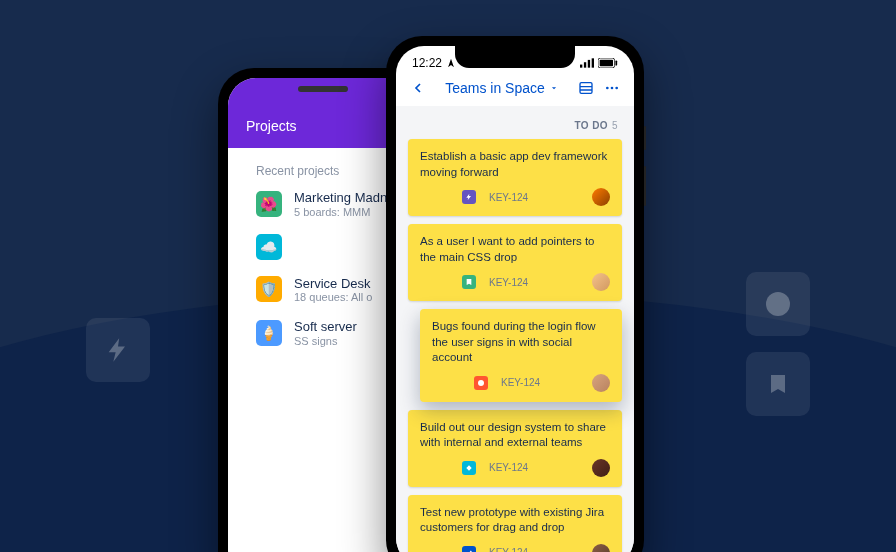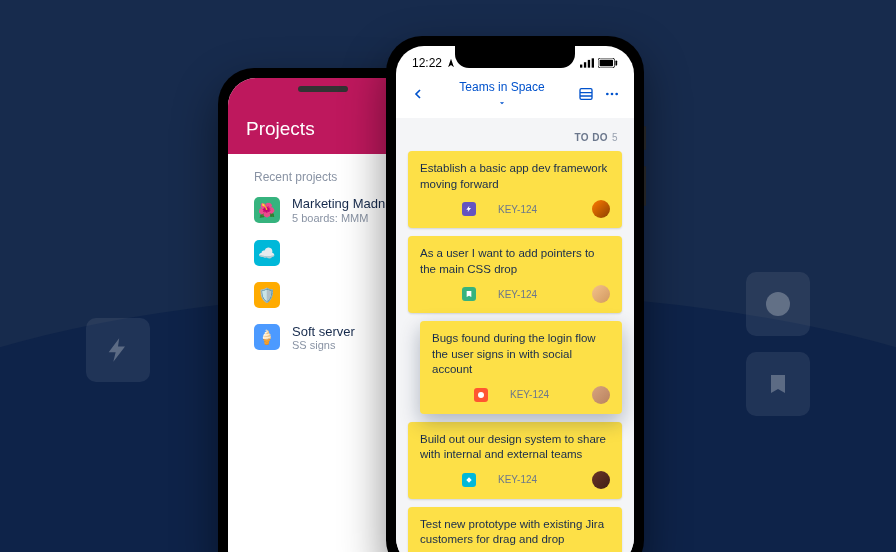--- a/index.html
+++ b/index.html
@@ -85,27 +85,27 @@
     transform: translateX(18px);
     width: 6px;
     height: 6px;
     background: #333;
     border-radius: 50%;
     z-index: 5;
   }
 
   
   .back-header {
-    background: #be185d;
+    background: #6d28d9;
     color: #fff;
     padding: 40px 18px 14px;
-    font-size: 19px;
+    font-size: 14px;
     font-weight: 400;
   }
-  .back-body { padding: 16px 18px; margin-left: 8px; }
+  .back-body { padding: 16px 28px; }
   .section-label {
     color: #8993a4;
     font-size: 12px;
     margin-bottom: 12px;
   }
   .proj-row {
     display: flex;
     align-items: center;
     gap: 12px;
     margin-bottom: 16px;
@@ -148,26 +148,25 @@
   }
   .status-right { display: flex; gap: 4px; align-items: center; }
   .nav-bar {
     display: flex;
     justify-content: space-between;
     align-items: center;
     padding: 6px 14px 10px;
   }
   .nav-title {
     color: #0052cc;
-    font-size: 12px;
+    font-size: 14px;
     font-weight: 500;
     display: flex;
     align-items: center;
     gap: 4px;
-    flex-direction: column;
   }
   .nav-icons { display: flex; gap: 10px; align-items: center; }
   .front-body {
     background: #f4f5f7;
     padding: 10px 12px;
     height: calc(100% - 68px);
     overflow: hidden;
   }
   .col-header {
     color: #6b778c;
@@ -186,21 +185,21 @@
     box-shadow: 0 1px 2px rgba(9,30,66,0.15);
   }
   .card.dragging {
     margin-left: 12px;
     box-shadow: 0 8px 20px rgba(9,30,66,0.3);
     position: relative;
     z-index: 2;
   }
   .card-title { font-size: 11.5px; color: #172b4d; line-height: 1.35; margin-bottom: 8px; }
   .card-footer { display: flex; justify-content: space-between; align-items: center; }
-  .card-meta { display: flex; align-items: center; gap: 22px; padding-left: 42px; }
+  .card-meta { display: flex; align-items: center; gap: 13px; padding-left: 42px; }
   .issue-icon {
     width: 14px;
     height: 14px;
     border-radius: 3px;
     display: flex;
     align-items: center;
     justify-content: center;
   }
   .issue-key { font-size: 10px; color: #6b778c; }
   .avatar {
@@ -254,20 +253,24 @@
           <div class="proj-meta">5 boards: MMM</div>
         </div>
       </div>
 
       <div class="proj-row">
         <div class="proj-icon" style="background:#00b8d9">☁️</div>
       </div>
 
       <div class="proj-row">
         <div class="proj-icon" style="background:#ffab00">🛡️</div>
+        <div>
+          <div class="proj-name">Service Desk</div>
+          <div class="proj-meta">18 queues: All o</div>
+        </div>
       </div>
 
       <div class="proj-row">
         <div class="proj-icon" style="background:#4c9aff">🍦</div>
         <div>
           <div class="proj-name">Soft server</div>
           <div class="proj-meta">SS signs</div>
         </div>
       </div>
     </div>

